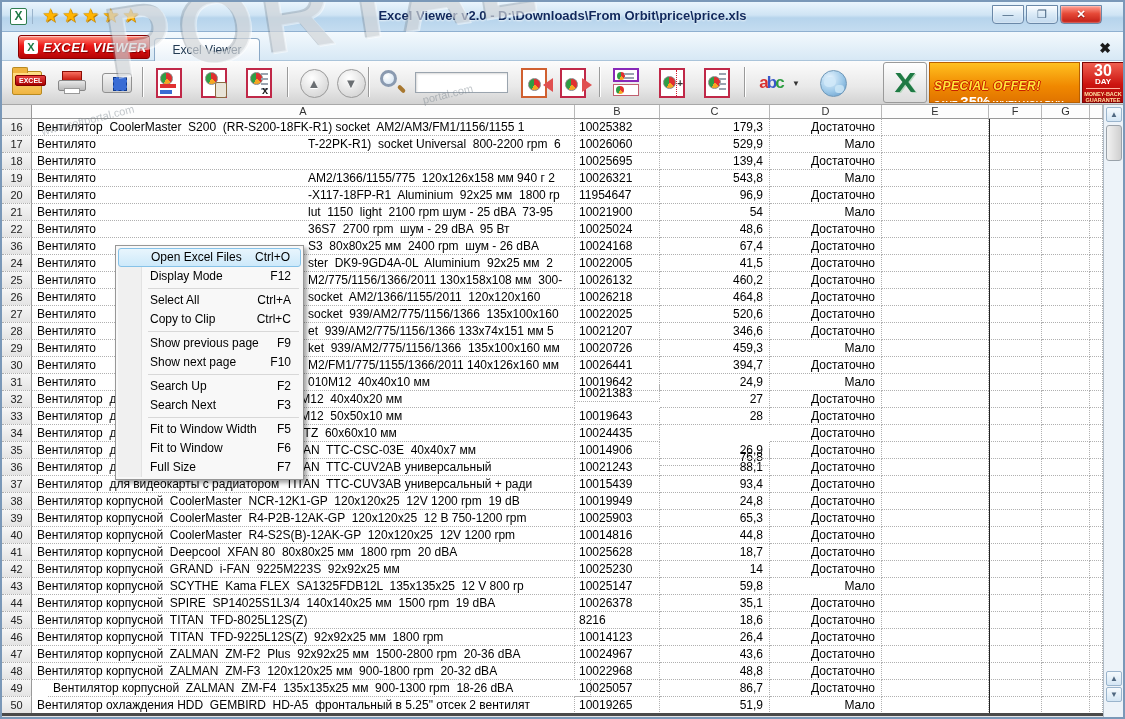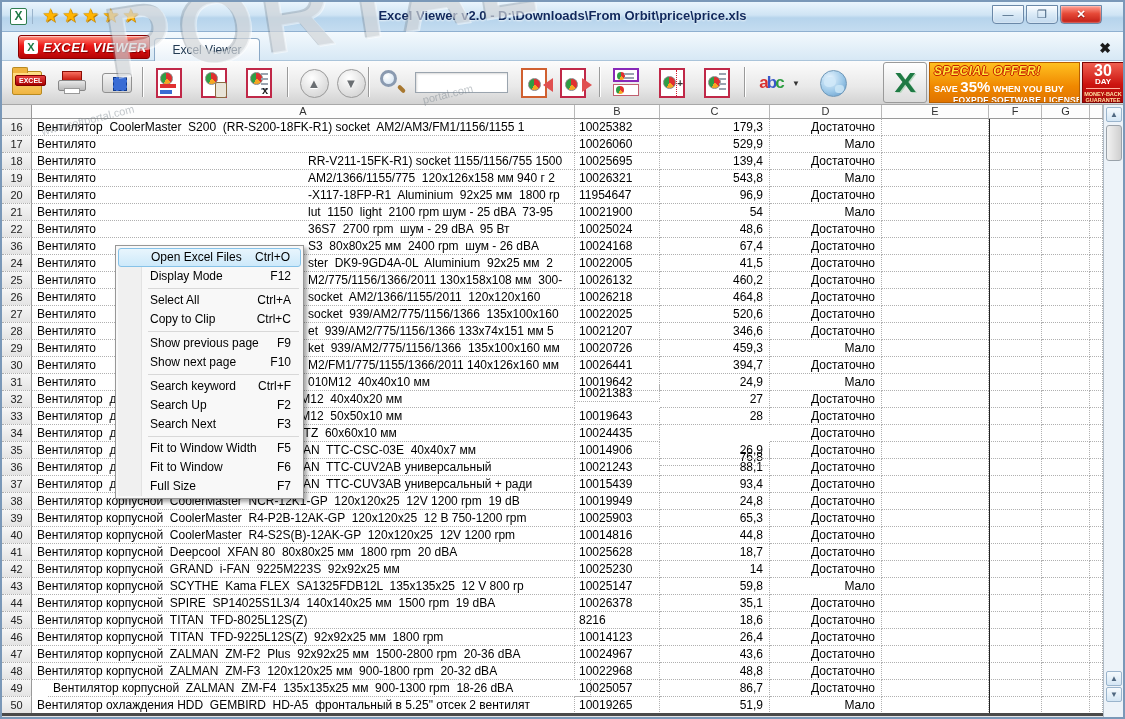--- a/index.html
+++ b/index.html
@@ -107,21 +107,21 @@
     border-radius:40%; opacity:.8; }
   
   #excel-logo { position:absolute; left:881px; top:1px; width:44px; height:41px; background:linear-gradient(#ffffff,#dcdcdc);
     border:1px solid #9a9a9a; border-radius:3px; display:flex; align-items:center; justify-content:center; cursor:pointer; }
   #excel-logo .bigx { font-size:28px; font-weight:bold; color:#1f7a44; text-shadow:1px 1px 0 #b8d8c0;
     transform:scaleX(1.15); }
   
   #offer-banner { position:absolute; left:927px; top:1px; width:151px; height:41px;
     background:linear-gradient(#ffc020,#f08800 60%,#e07400); border:1px solid #b86000; padding:1px 4px; cursor:pointer; overflow:hidden; }
   #offer-line1 { font-size:12px; font-weight:bold; font-style:italic; color:#ffe838; letter-spacing:.5px;
-    text-shadow:-1px 0 #c82000,1px 0 #c82000,0 -1px #c82000,0 1px #c82000; }
+    text-shadow:-1px 0 #c82000,1px 0 #c82000,0 -1px #c82000,0 1px #c82000;margin-top:15px; }
   #offer-line2 { font-size:9px; font-weight:bold; color:#fff; white-space:nowrap; }
   #offer-line2 .big35 { font-size:15px; }
   #offer-line3 { font-size:8.5px; font-weight:bold; color:#fff; letter-spacing:.2px; white-space:nowrap;
     text-shadow:0 1px 1px #a05000;padding-left:19px; }
   #money-badge { position:absolute; left:1080px; top:1px; width:42px; height:41px;
     background:linear-gradient(#f06050,#cc1410 55%,#a80808); border:1px solid #7c0404; text-align:center; color:#fff; cursor:pointer; }
   #money-badge .b30 { font-size:16px; font-weight:bold; line-height:15px; }
   #money-badge .bday { font-size:8px; font-weight:bold; line-height:8px; }
   #money-badge .bsmall { font-size:5.5px; line-height:6px; color:#ffe0a0; font-weight:bold; }
   #money-badge hr { border:none; border-top:1px solid #ffb0a0; margin:2px 3px; }
@@ -330,30 +330,30 @@
         <div class="rnum" style="top: 14px;">16</div>
         <div class="cell ca" style="left: 30px; width: 543px; top: 14px;"><span>Вентилятор  CoolerMaster  S200  (RR-S200-18FK-R1) socket  AM2/AM3/FM1/1156/1155 1</span></div>
         <div class="cell cb" style="left: 573px; width: 85px; top: 14px;">10025382</div>
         <div class="cell cc" style="left: 658px; width: 110px; top: 14px;">179,3</div>
         <div class="cell cd" style="left: 768px; width: 112px; top: 14px;">Достаточно</div>
         <div class="cell ce" style="left: 880px; width: 107px; top: 14px;"></div>
         <div class="cell cf" style="left: 987px; width: 53px; top: 14px;"></div>
         <div class="cell cg" style="left: 1040px; width: 48px; top: 14px;"></div>
         <div class="cell" style="left: 1088px; width: 13px; top: 14px;"></div>
         <div class="rnum" style="top: 31px;">17</div>
-        <div class="cell ca" style="left: 30px; width: 543px; top: 31px;"><span>Вентилято</span></div>
+        <div class="cell ca" style="left: 30px; width: 543px; top: 31px;"><span>Вентилято</span><span class="a2frag">T-22PK-R1)  socket Universal  800-2200 rpm  6</span></div>
         <div class="cell cb" style="left: 573px; width: 85px; top: 31px;">10026060</div>
         <div class="cell cc" style="left: 658px; width: 110px; top: 31px;">529,9</div>
         <div class="cell cd" style="left: 768px; width: 112px; top: 31px;">Мало</div>
         <div class="cell ce" style="left: 880px; width: 107px; top: 31px;"></div>
         <div class="cell cf" style="left: 987px; width: 53px; top: 31px;"></div>
         <div class="cell cg" style="left: 1040px; width: 48px; top: 31px;"></div>
         <div class="cell" style="left: 1088px; width: 13px; top: 31px;"></div>
         <div class="rnum" style="top: 48px;">18</div>
-        <div class="cell ca" style="left: 30px; width: 543px; top: 48px;"><span>Вентилято</span><span class="a2frag">RR-V211-15FK-R1) socket 1155/1156/755 1500</span></div>
+        <div class="cell ca" style="left: 30px; width: 543px; top: 48px;"><span>Вентилято</span></div>
         <div class="cell cb" style="left: 573px; width: 85px; top: 48px;">10025695</div>
         <div class="cell cc" style="left: 658px; width: 110px; top: 48px;">139,4</div>
         <div class="cell cd" style="left: 768px; width: 112px; top: 48px;">Достаточно</div>
         <div class="cell ce" style="left: 880px; width: 107px; top: 48px;"></div>
         <div class="cell cf" style="left: 987px; width: 53px; top: 48px;"></div>
         <div class="cell cg" style="left: 1040px; width: 48px; top: 48px;"></div>
         <div class="cell" style="left: 1088px; width: 13px; top: 48px;"></div>
         <div class="rnum" style="top: 65px;">19</div>
         <div class="cell ca" style="left: 30px; width: 543px; top: 65px;"><span>Вентилято</span><span class="a2frag">AM2/1366/1155/775  120x126x158 мм 940 г 2</span></div>
         <div class="cell cb" style="left: 573px; width: 85px; top: 65px;">10026321</div>
@@ -652,21 +652,20 @@
       <div id="menu-items">
           <div class="mitem hl"><span>Open Excel Files</span><span class="mshort">Ctrl+O</span></div>
           <div class="mitem"><span>Display Mode</span><span class="mshort">F12</span></div>
           <div class="msep"></div>
           <div class="mitem"><span>Select All</span><span class="mshort">Ctrl+A</span></div>
           <div class="mitem"><span>Copy to Clip</span><span class="mshort">Ctrl+C</span></div>
           <div class="msep"></div>
           <div class="mitem"><span>Show previous page</span><span class="mshort">F9</span></div>
           <div class="mitem"><span>Show next page</span><span class="mshort">F10</span></div>
           <div class="msep"></div>
-          <div class="mitem"><span>Search keyword</span><span class="mshort">Ctrl+F</span></div>
           <div class="mitem"><span>Search Up</span><span class="mshort">F2</span></div>
           <div class="mitem"><span>Search Next</span><span class="mshort">F3</span></div>
           <div class="msep"></div>
           <div class="mitem"><span>Fit to Window Width</span><span class="mshort">F5</span></div>
           <div class="mitem"><span>Fit to Window</span><span class="mshort">F6</span></div>
           <div class="mitem"><span>Full Size</span><span class="mshort">F7</span></div>
         </div>
     </div>
   </div>
 

